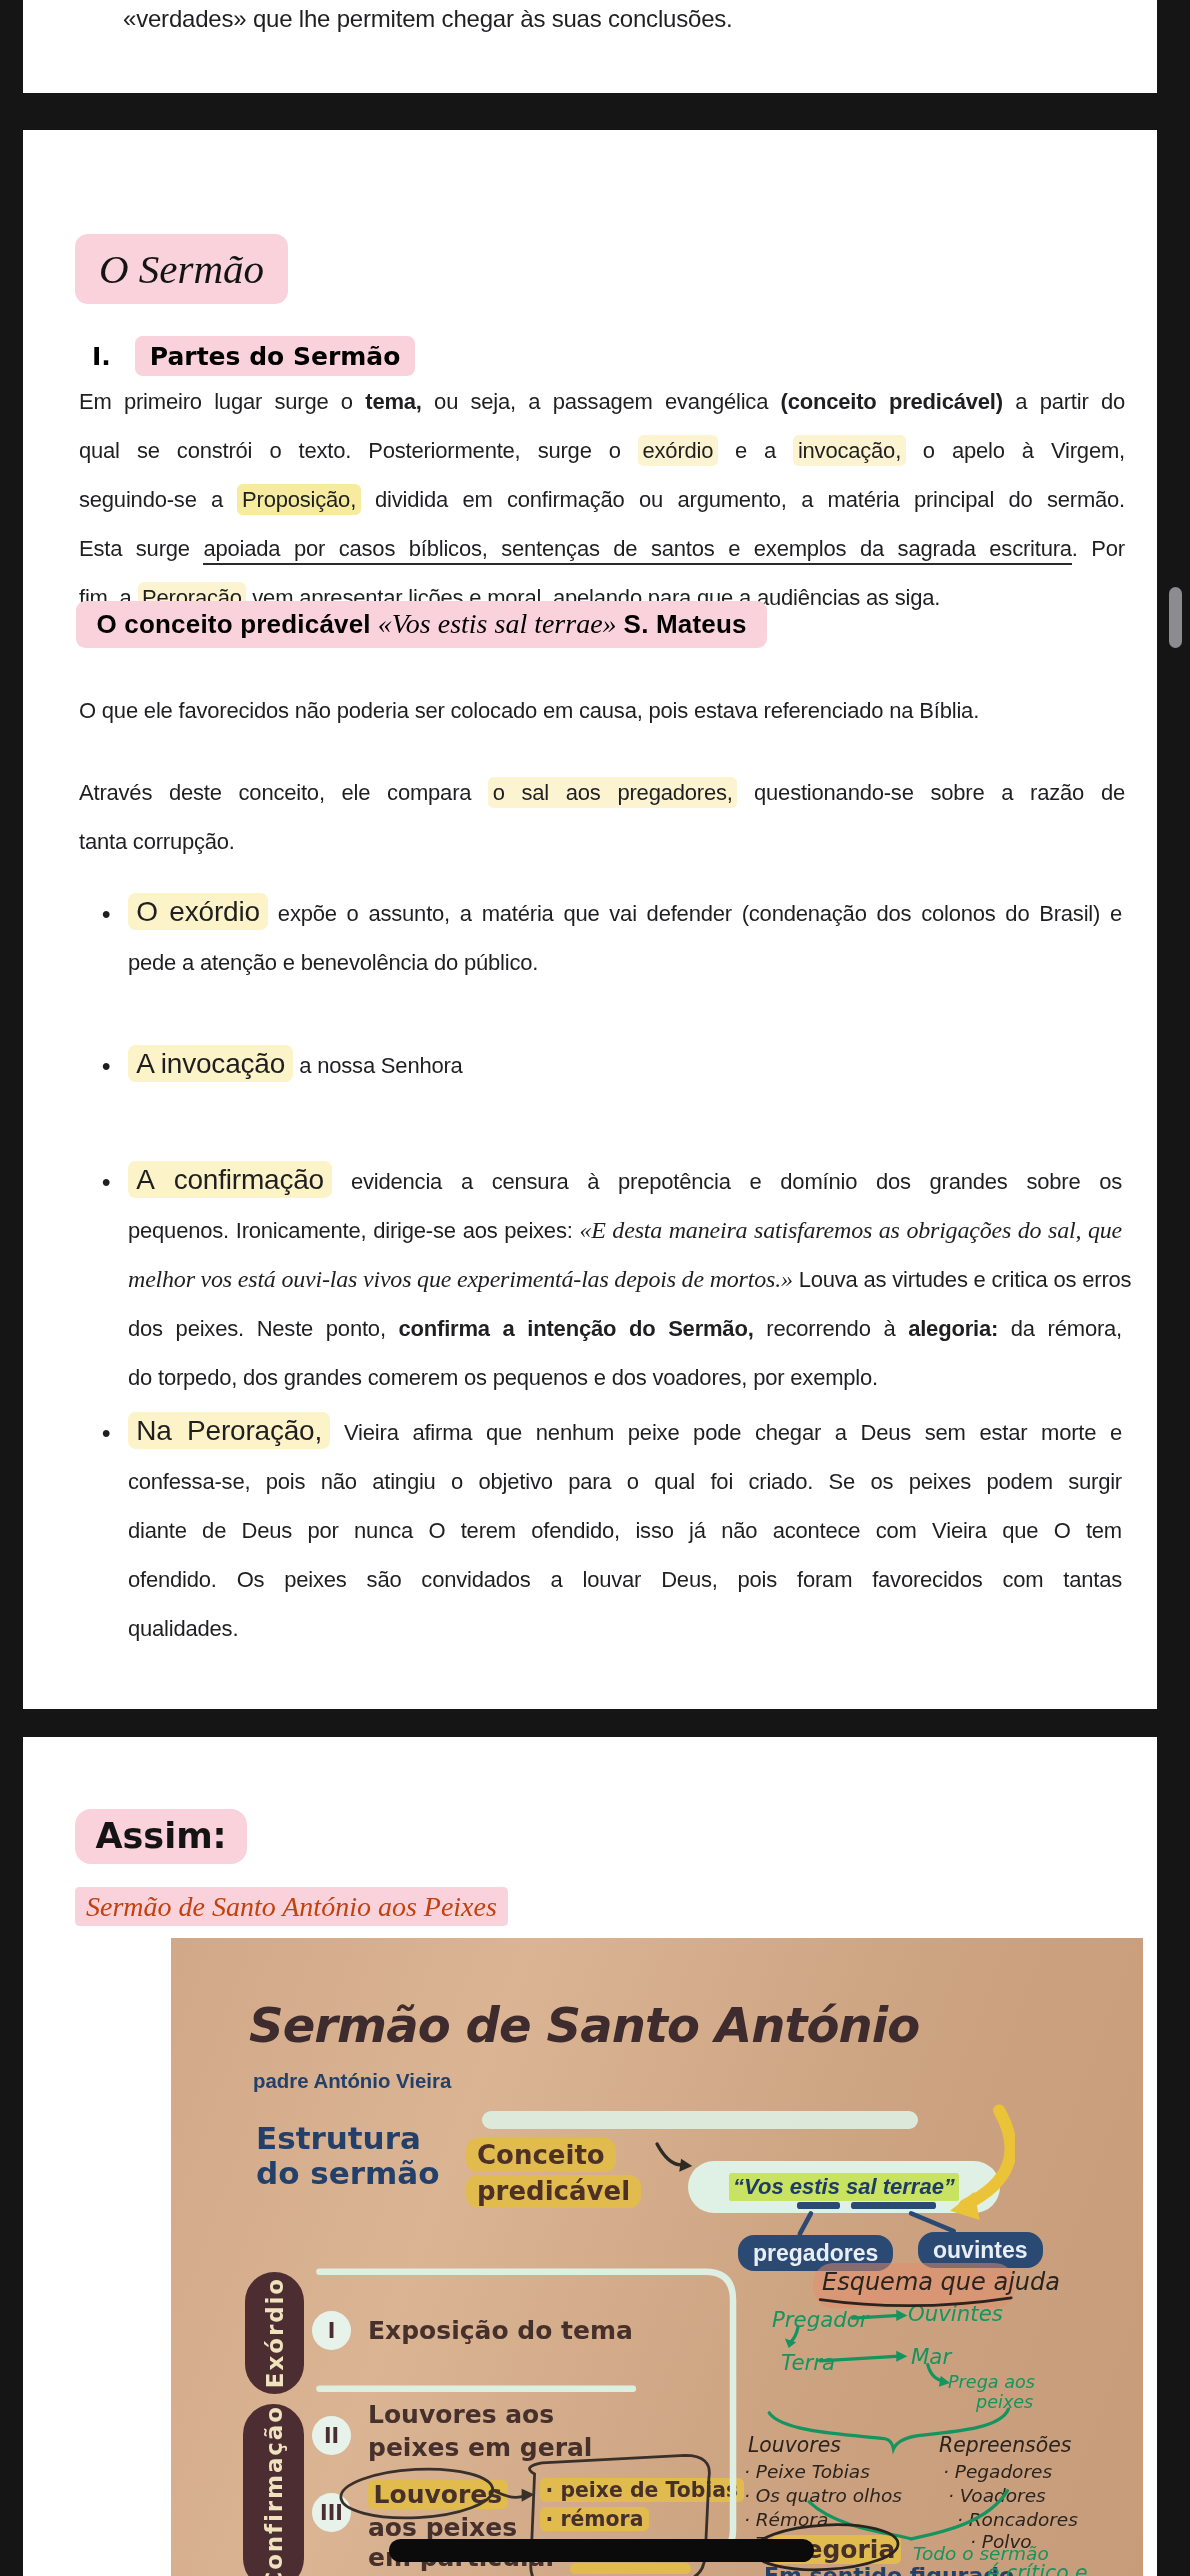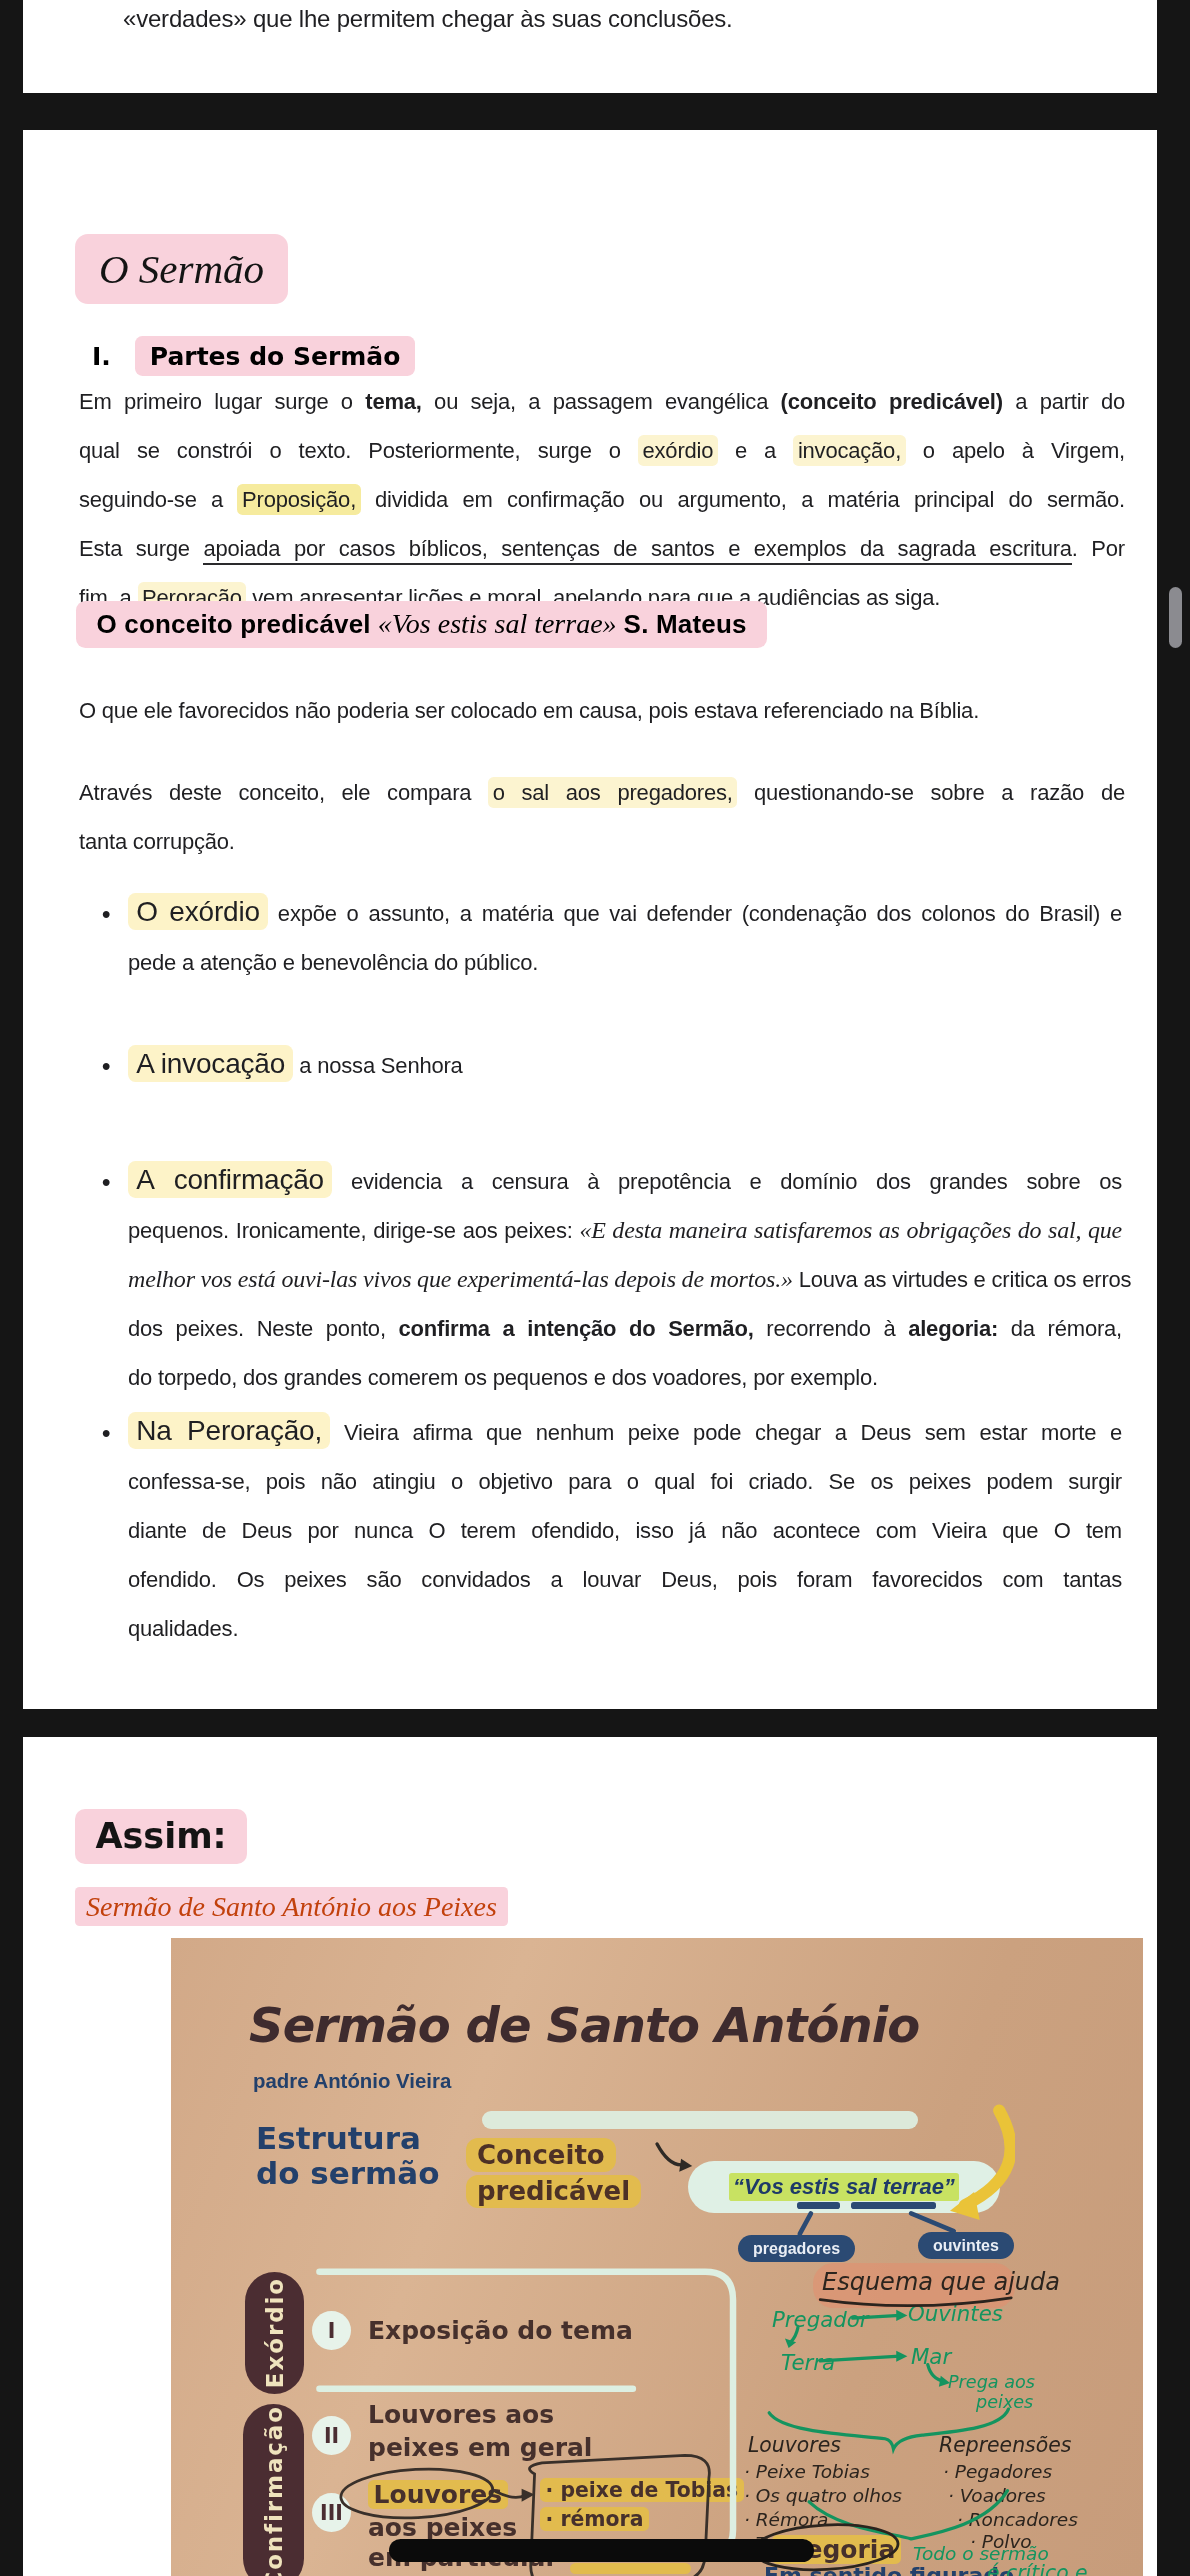--- a/index.html
+++ b/index.html
@@ -26,40 +26,40 @@
     font-family:"Liberation Serif",serif;font-style:italic;font-size:41px;color:#141414;}
   .section-row{left:69px;top:206px;display:flex;align-items:baseline;gap:24px;}
   .roman{font-weight:800;font-size:25px;font-family:"DejaVu Sans",sans-serif;}
   .section-hl{padding:5.6px 15px;border-radius:7.4px;font-weight:800;font-size:25px;
     font-family:"DejaVu Sans",sans-serif;}
   .concept-box{left:53px;top:471px;padding:7.4px 20.4px;border-radius:9.3px;white-space:nowrap;}
   .bullet{position:absolute;left:79px;display:flex;}
   .dot{width:26px;font-size:24px;font-weight:700;color:#1f1f22;line-height:49px;flex:0 0 26px;}
   .bullet-body{width:994px;}
   
-  .assim-box{left:52px;top:72px;padding:7.4px 20.4px;border-radius:10px;font-weight:800;
+  .assim-box{left:52px;top:72px;padding:7.4px 20.4px;border-radius:16px;font-weight:800;
     font-size:35px;font-family:"DejaVu Sans",sans-serif;color:#141414;}
   .subtitle-box{left:52px;top:150px;padding:3.7px 11px;border-radius:4.6px;
     font-family:"Liberation Serif",serif;font-style:italic;font-size:28px;color:#c2410c;}
   
   #infographic{left:148px;top:201px;width:972px;height:638px;overflow:hidden;
     background:linear-gradient(110deg,#d2a988 0%,#dab493 30%,#cba17f 70%,#c79c7b 100%);}
   .ig-title{left:78px;top:59px;font-size:48px;font-weight:800;font-style:italic;
     color:#3e2b2e;letter-spacing:-0.9px;font-family:"DejaVu Sans",sans-serif;}
   .ig-author{left:82px;top:132px;font-size:20.4px;font-weight:800;color:#23406b;}
   .ig-est{font-size:31px;font-weight:800;color:#23406b;font-family:"DejaVu Sans",sans-serif;}
   .mint-stripe{left:311px;top:173px;width:436px;height:17.6px;border-radius:9.3px;background:#ddefe2;opacity:.92;}
   .blob{display:inline-block;background:#e2bb4e;border-radius:12px;padding:1.9px 11px;
     font-size:26px;font-weight:800;color:#4d3126;font-family:"DejaVu Sans",sans-serif;}
   .quote-pill{left:517px;top:223px;width:312px;height:52px;border-radius:26px;background:#dff0e5;
     display:flex;align-items:center;justify-content:center;}
   .quote-hl{background:#c8e262;color:#1e3a68;font-weight:800;font-style:italic;font-size:22px;
     padding:0.9px 4.6px;border-radius:2.8px;}
   .qbar{position:absolute;height:6.5px;border-radius:2.8px;background:#2b4a73;top:41px;}
-  .navy-pill{background:#2b4a73;color:#e9eef5;font-weight:700;font-size:16px;
+  .navy-pill{background:#2b4a73;color:#e9eef5;font-weight:700;font-size:23px;
     padding:4.6px 15px;border-radius:16px;}
   .esq-blob{left:642px;top:325px;width:202px;height:45px;border-radius:20.4px;background:rgba(230,140,108,.5);}
   .hw{font-family:"DejaVu Sans",sans-serif;font-style:italic;}
   .hw-black{color:#2b241e;}
   .hw-green{color:#14945f;}
   .vpill{background:#4b2d32;border-radius:31px;display:flex;align-items:center;justify-content:center;}
   .vtext{writing-mode:vertical-rl;transform:rotate(180deg);color:#efe3bd;font-weight:800;
     font-size:23px;letter-spacing:1.9px;font-family:"DejaVu Sans",sans-serif;}
   .numcircle{width:39px;height:39px;border-radius:50%;background:#e7f3ea;color:#4a2d32;
     font-weight:800;font-size:20.4px;display:flex;align-items:center;justify-content:center;

